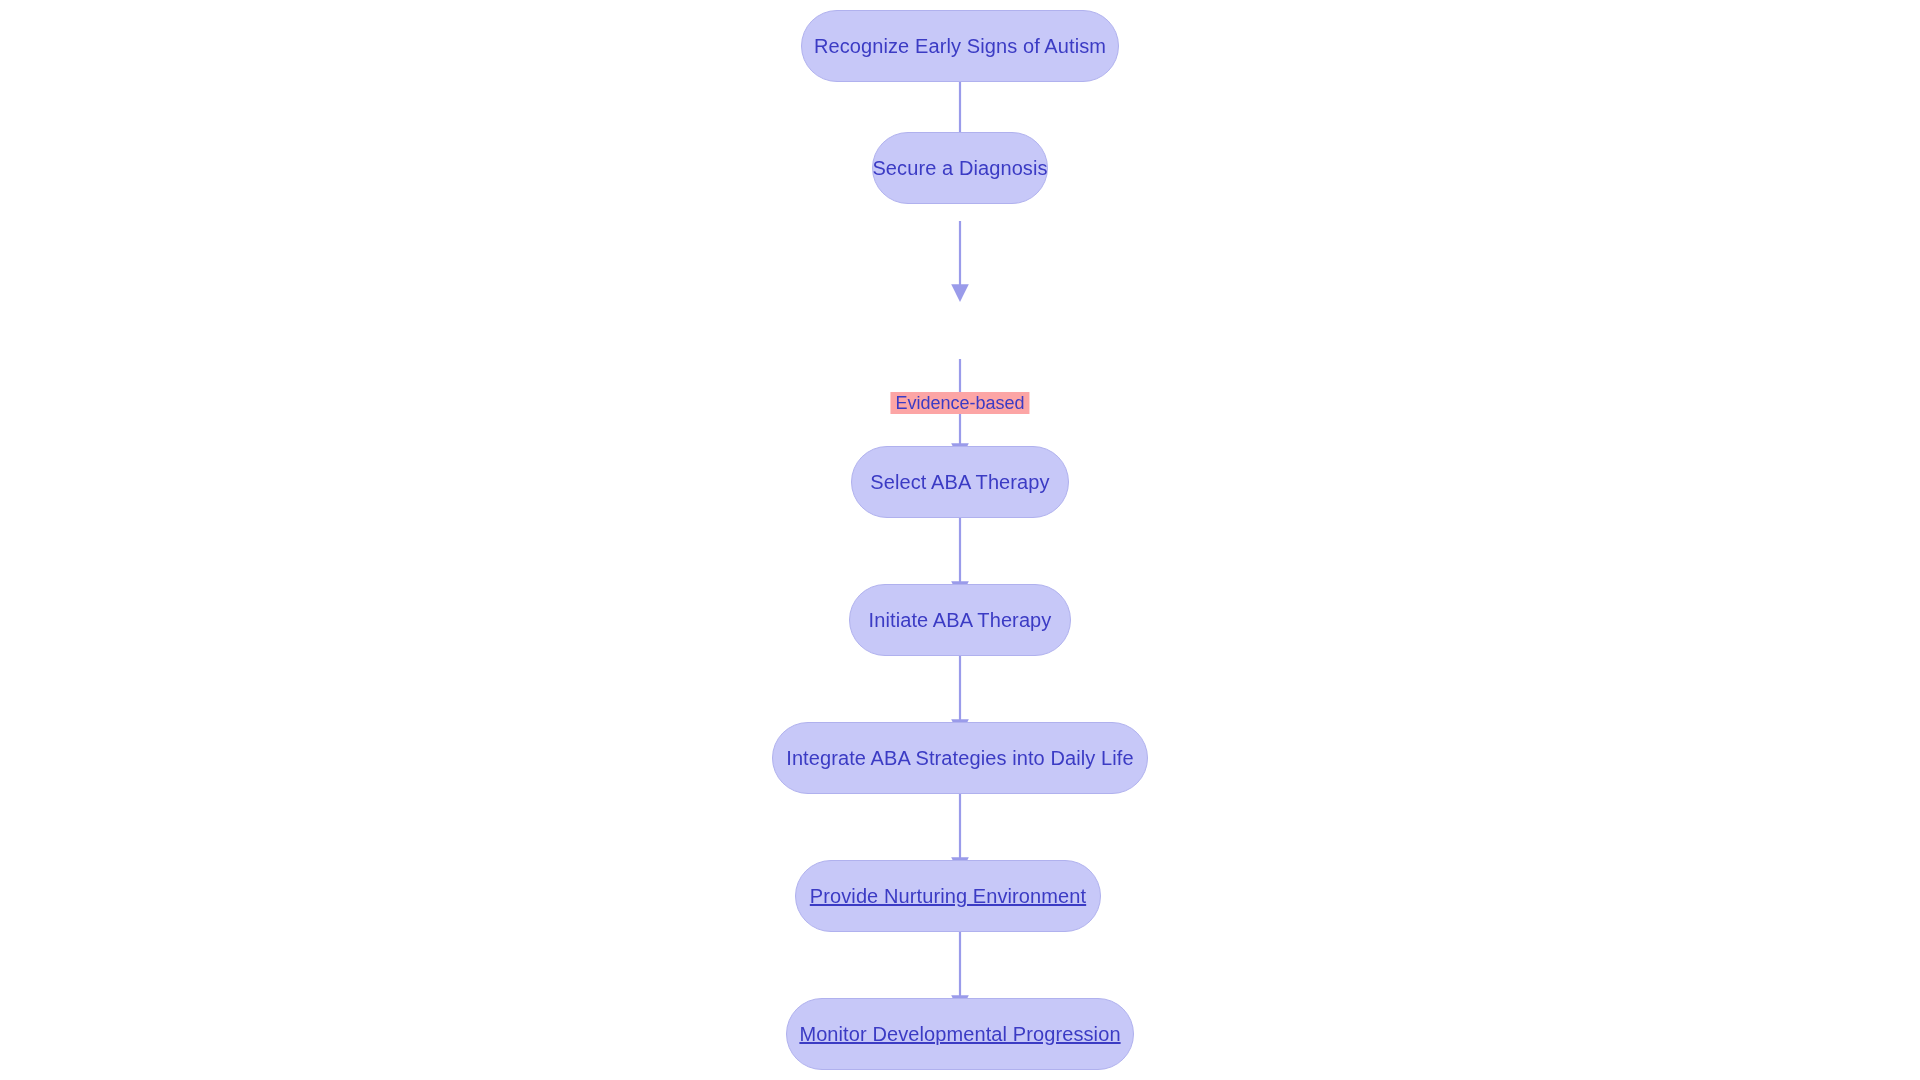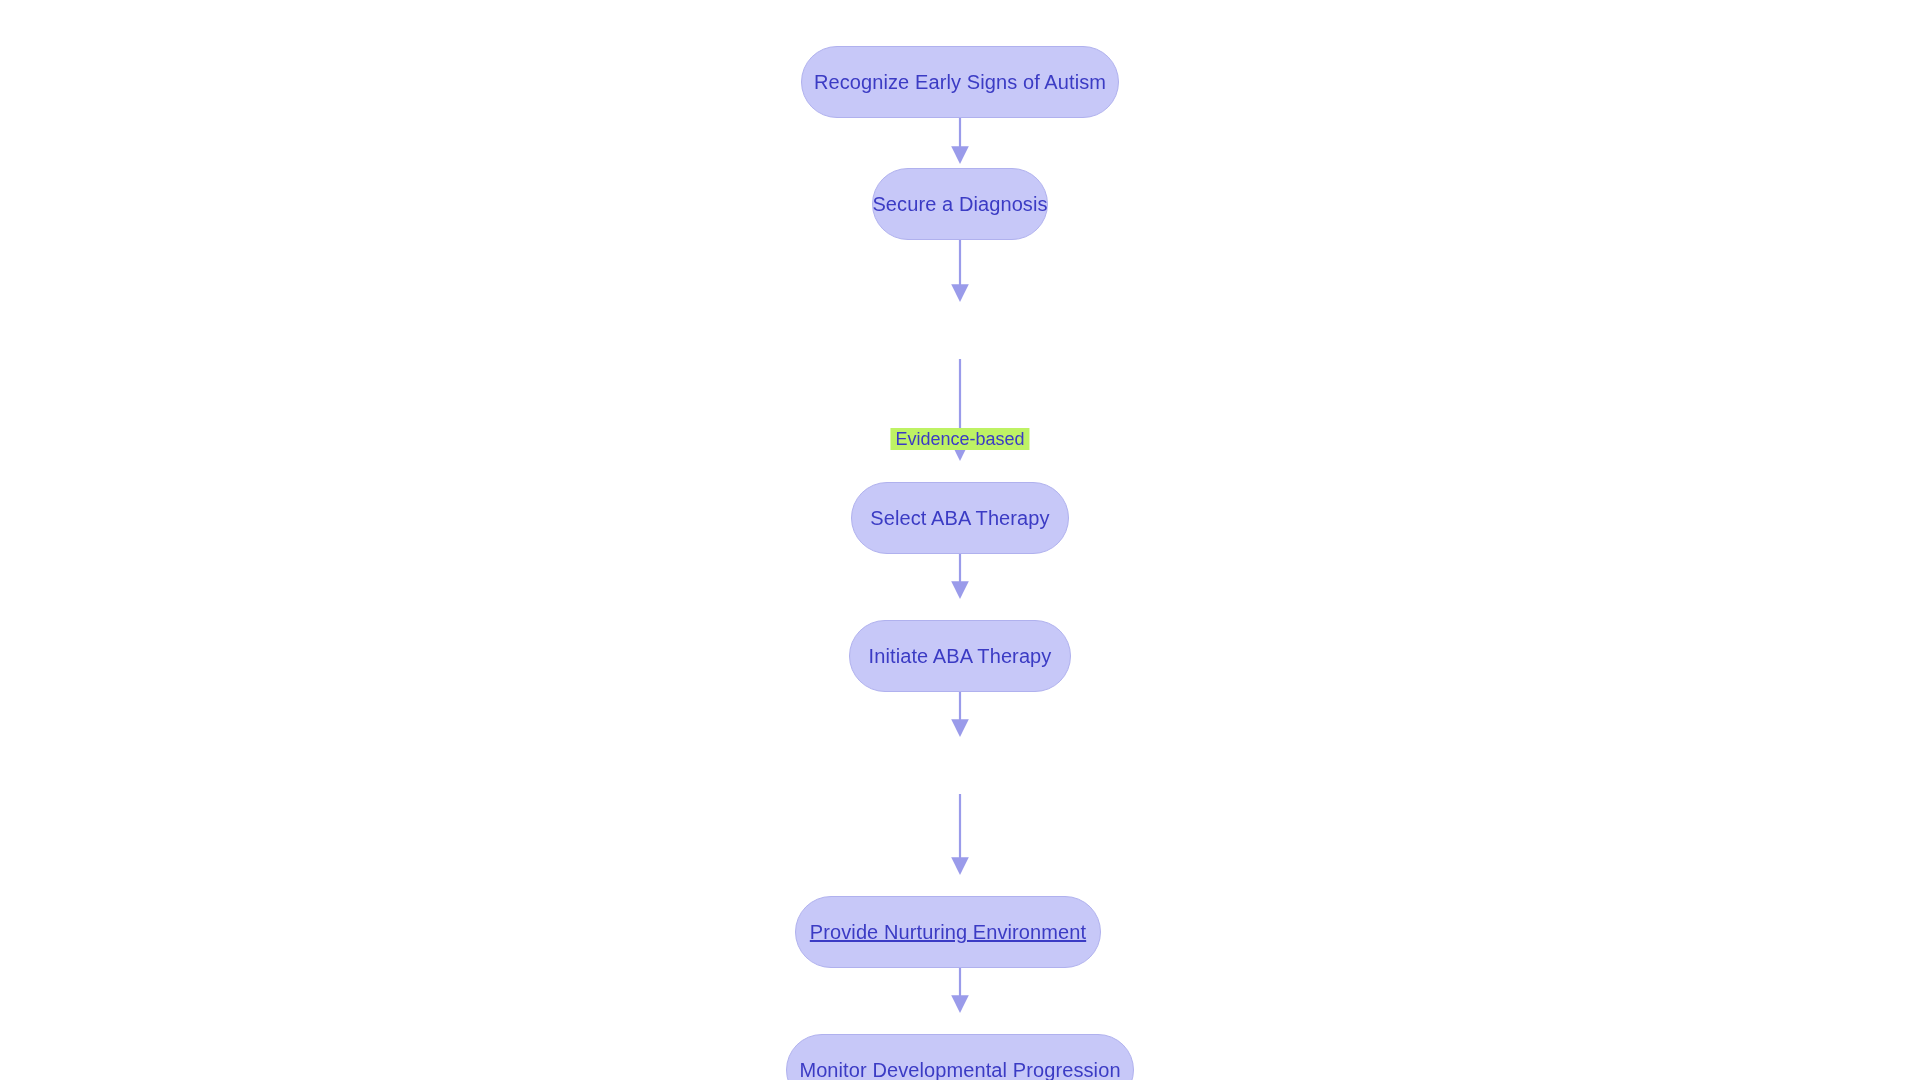--- a/index.html
+++ b/index.html
@@ -30,21 +30,20 @@
     height: 1080px;
     pointer-events: none;
   }
 
   
   #node-layer {
     position: absolute;
     inset: 0;
     width: 1920px;
     height: 760px;
-    margin-top: 36px;
   }
 
   .flow-node {
     position: absolute;
     box-sizing: border-box;
     display: flex;
     align-items: center;
     justify-content: center;
     background: #c7c8f8;
     border: 1px solid #b0b1ee;
@@ -59,21 +58,21 @@
   }
 
   .flow-node .node-label {
     display: block;
     padding: 0 2px;
   }
 
   .edge-label {
     position: absolute;
     transform: translate(-50%, -50%);
-    background: #bef264;
+    background: #fca5a5;
     color: #3b3bc4;
     font-size: 18px;
     line-height: 1;
     white-space: nowrap;
     padding: 2px 5px;
   }
 </style>
 </head>
 <body>
 
@@ -102,22 +101,25 @@
       </div>
       <div class="flow-node" style="width: 176px; height: 72px; left: 872px; top: 132px;">
         <span class="node-label">Secure a Diagnosis</span>
       </div>
       <div class="flow-node" style="width: 218px; height: 72px; left: 851px; top: 446px; text-align: center;">
         <span class="node-label">Select ABA Therapy</span>
       </div>
       <div class="flow-node" style="width: 222px; height: 72px; left: 849px; top: 584px; justify-content: center;">
         <span class="node-label">Initiate ABA Therapy</span>
       </div>
+      <div class="flow-node" style="width: 376px; height: 72px; left: 772px; top: 722px;">
+        <span class="node-label">Integrate ABA Strategies into Daily Life</span>
+      </div>
       <div class="flow-node" style="width: 306px; height: 72px; left: 795px; top: 860px; text-decoration: underline;">
         <span class="node-label">Provide Nurturing Environment</span>
       </div>
-      <div class="flow-node" style="width: 348px; height: 72px; left: 786px; top: 998px;">
+      <div class="flow-node" style="width: 348px; height: 72px; left: 786px; top: 998px; text-decoration: underline;">
         <span class="node-label">Monitor Developmental Progression</span>
       </div>
       <div class="edge-label" style="left: 960px; top: 403px;">Evidence-based</div>
     </div>
 
 </div>
 
 </body></html>

